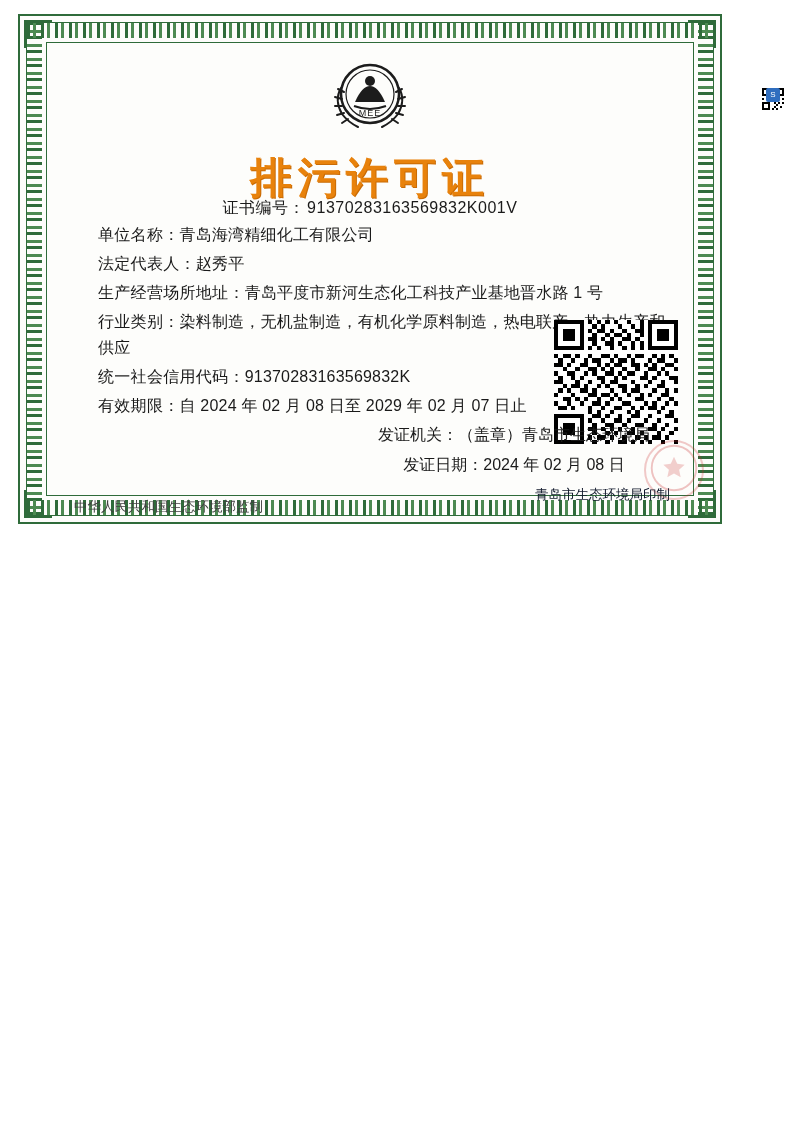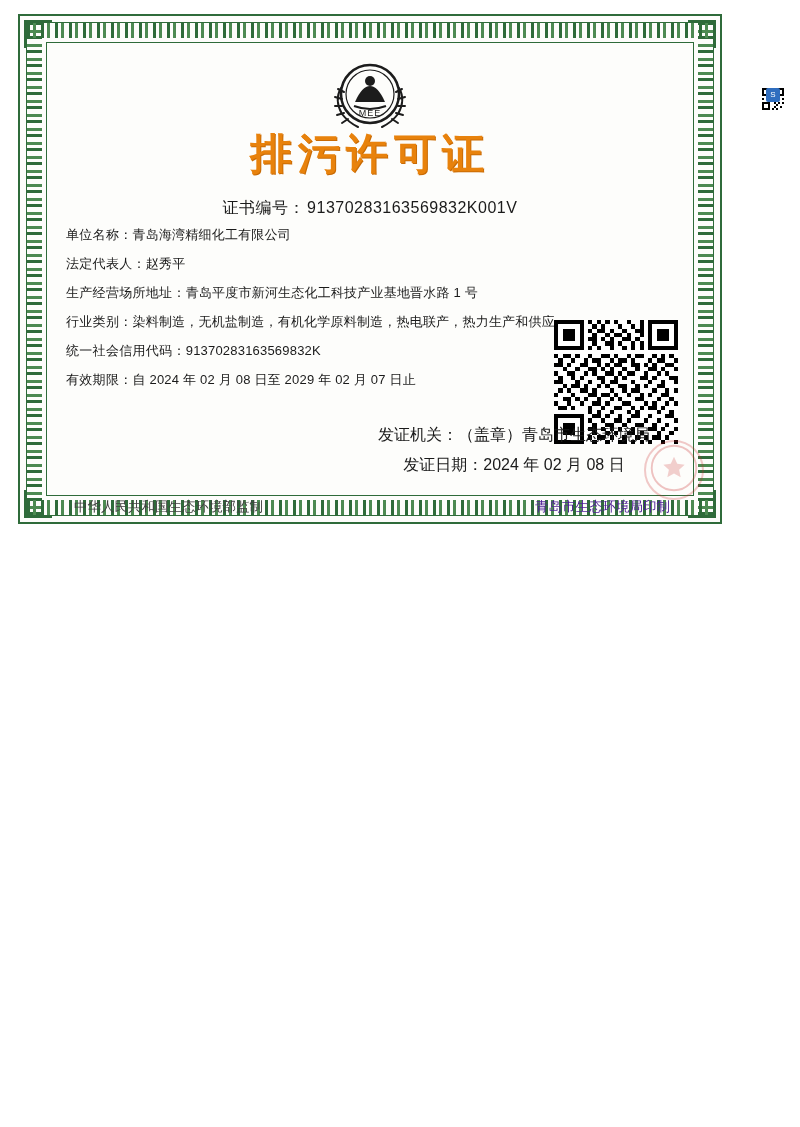--- a/index.html
+++ b/index.html
@@ -87,21 +87,21 @@
     transform: translateX(-50%);
     width: 92px;
     height: 92px;
   }
 
   
   .doc-title {
     position: absolute;
     left: 0;
     right: 0;
-    top: 112px;
+    top: 136px;
     text-align: center;
     font-family: "DejaVu Serif", "Liberation Serif", serif;
     font-weight: bold;
     font-size: 42px;
     letter-spacing: 6px;
     color: #e8820c;
     text-shadow: 1px 1px 0 #c96b05;
   }
   .doc-number {
     position: absolute;
@@ -115,24 +115,25 @@
   .doc-number .label { margin-right: 2px; }
 
   
   .fields {
     position: absolute;
     left: 48px;
     right: 48px;
     top: 208px;
   }
   .field-row {
-    font-size: 13px;
+    font-size: 16px;
     line-height: 26px;
     margin-bottom: 3px;
     white-space: nowrap;
+    margin-left: 32px;
   }
   .field-row.wrap { white-space: normal; }
   .field-label { letter-spacing: .3px; }
   .field-value { letter-spacing: .2px; }
 
   
   .issuer-block {
     position: absolute;
     right: 72px;
     top: 406px;
@@ -145,23 +146,23 @@
   .footer-left {
     position: absolute;
     left: 56px;
     bottom: 8px;
     font-size: 13.5px;
     color: #404040;
   }
   .footer-right {
     position: absolute;
     right: 52px;
-    bottom: 8px;
+    bottom: 20px;
     font-size: 13.5px;
-    color: #4c1d95;
+    color: #0f172a;
   }
 
   
   .qr-main {
     position: absolute;
     left: 536px;
     top: 306px;
     width: 124px;
     height: 124px;
     background: #fff;

